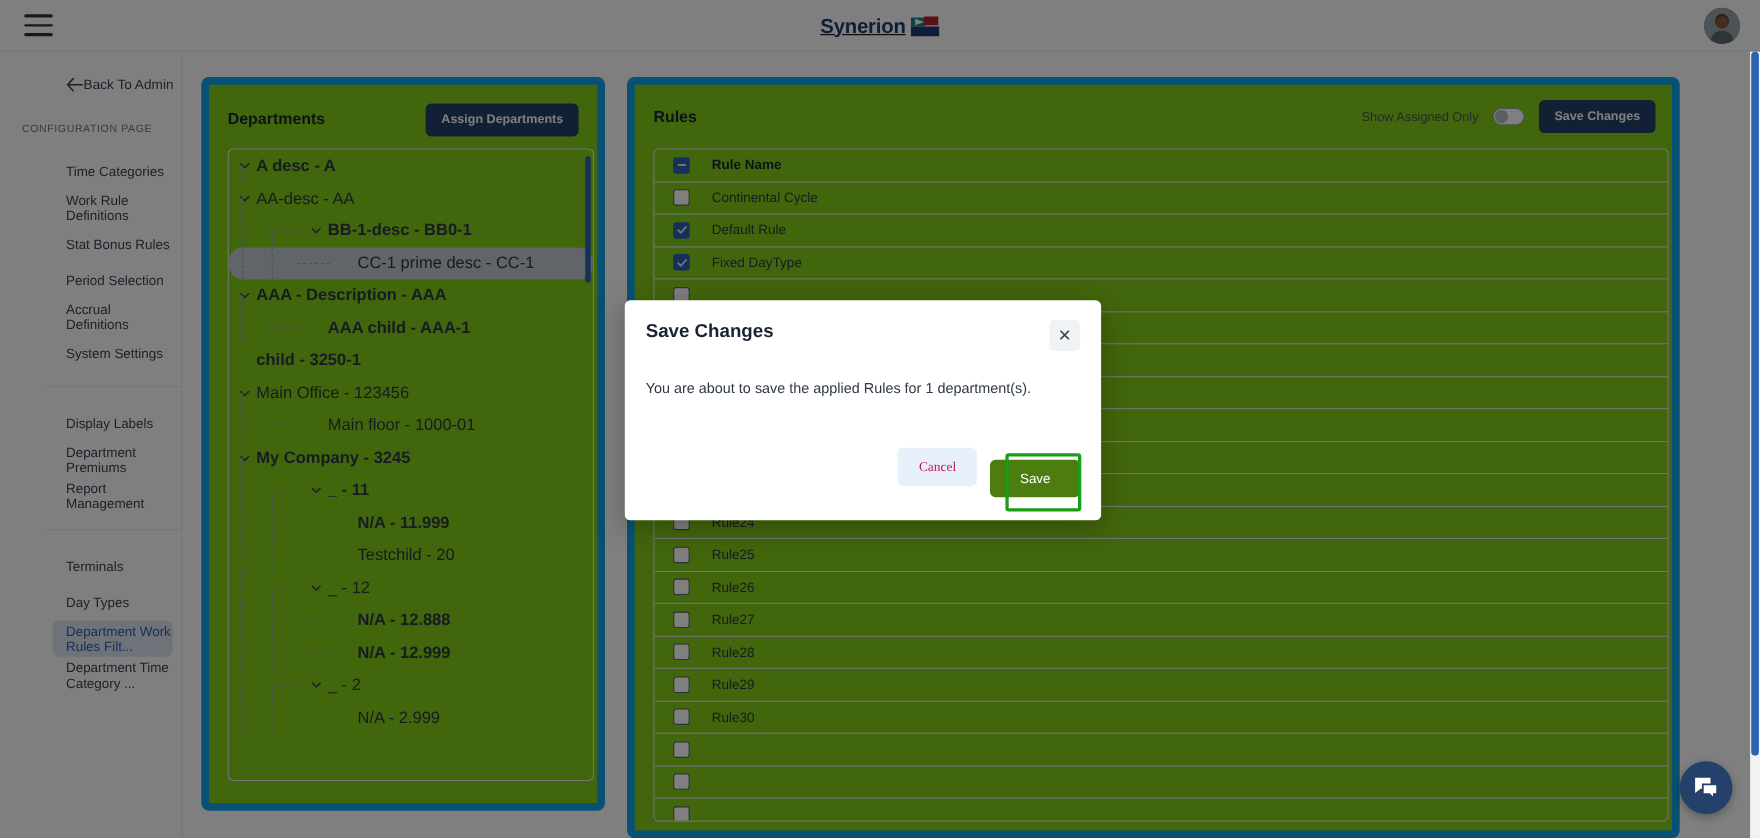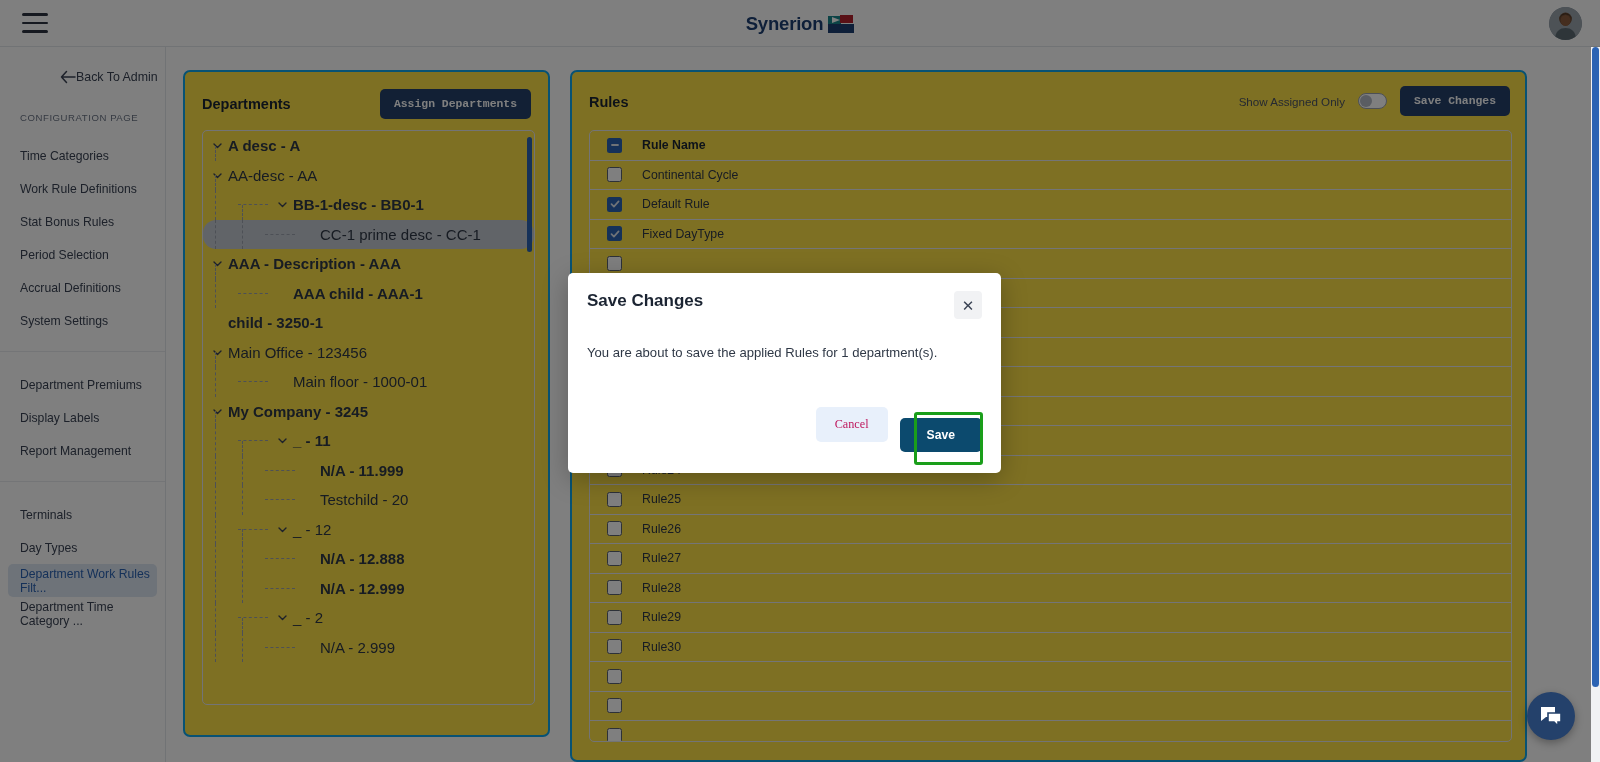--- a/index.html
+++ b/index.html
@@ -33,20 +33,21 @@
   .hamburger {
     width: 26px; height: 20px; margin-left: 22px;
     display: flex; flex-direction: column; justify-content: space-between;
     cursor: pointer;
   }
   .hamburger span { display: block; height: 2.6px; background: #2d3340; border-radius: 2px; }
   .brand {
     position: absolute; left: 0; right: 0; top: 0; height: 47px;
     display: flex; align-items: center; justify-content: center;
     pointer-events: none;
+    text-decoration: underline;
   }
   .brand-text {
     font-size: 18.5px; font-weight: bold; color: #1d3f72; letter-spacing: -0.2px;
   }
   .brand-mark { margin-left: 5px; display: block; }
   .avatar {
     position: absolute; right: 18px; top: 7px;
     width: 33px; height: 33px; border-radius: 50%;
     overflow: hidden; background: #8b98a5;
     cursor: pointer;
@@ -62,57 +63,57 @@
   .back-row {
     display: flex; align-items: center; 
     padding: 0 0 0 20px; height: 24px; cursor: pointer; margin-left: 40px;
   }
   .back-arrow { width: 16px; height: 14px; flex: none; }
   .back-label { font-size: 12.4px; color: #3a4354; }
   .nav-section-title {
     font-size: 9.6px; color: #6b7485; letter-spacing: 0.55px;
     padding: 0 0 0 20px; margin-top: 23px;
   }
-  .nav-group { padding-top: 16px; }
+  .nav-group { padding-top: 16px; margin-left: 40px; }
   .nav-group + .nav-group { border-top: 1px solid #e8eaee; margin-top: 14px; }
   .nav-item {
     height: 33px; display: flex; align-items: center;
     padding-left: 20px; font-size: 12.2px; color: #3a4354;
     cursor: pointer; margin: 0 8px 0 0; border-radius: 5px;
   }
   .nav-item.active {
     background: #dde6f2; color: #2b63b3; margin-left: 8px; padding-left: 12px;
   }
 
   
   .content {
     position: absolute; top: 47px; left: 166px;
     width: 1434px; height: 715px; background: #ffffff;
   }
 
   .card {
     position: absolute;
-    background: #fde047;
-    border: 2px solid #0ea5e9;
+    background: #84cc16;
+    border: 7px solid #0ea5e9;
     border-radius: 7px;
   }
   #departments-card { left: 17px; top: 23px; width: 367px; height: 667px; }
   #rules-card { left: 404px; top: 23px; width: 957px; height: 692px; }
 
   .card-head {
     display: flex; align-items: center; justify-content: space-between;
     padding: 17px 17px 0 17px;
   }
   .card-title { font-size: 14.5px; font-weight: bold; color: #1b2432; }
 
   .btn-primary {
     background: #24416b; color: #ffffff;
     font-size: 11.4px; font-weight: bold;
     border: none; border-radius: 5px;
-    padding: 9px 14px; cursor: pointer; font-family: Liberation Mono, monospace;
+    padding: 9px 14px; cursor: pointer;
   }
 
   
   .tree-box {
     position: absolute; left: 17px; top: 58px;
     width: 333px; height: 575px;
     border: 1px solid #e6e8ec; border-radius: 5px;
     overflow: hidden;
   }
   .tree-scroll { position: relative; width: 100%; height: 100%; }
@@ -229,21 +230,21 @@
   .modal-foot {
     position: absolute; right: 19px; bottom: 21px;
     display: flex; align-items: center; gap: 12px;
   }
   .btn-cancel {
     background: #e8f0fb; color: #be185d;
     border: none; border-radius: 5px;
     font-size: 12.2px; padding: 10px 19px; cursor: pointer; font-family: Liberation Serif, serif;
   }
   .btn-save {
-    background: #0c4a6e; color: #ffffff; font-weight: bold;
+    background: #4d7c0f; color: #ffffff; font-weight: normal;
     border: none; border-radius: 5px;
     font-size: 12.2px; padding: 10px 27px; cursor: pointer; margin-top: 21px;
   }
   .save-highlight {
     position: absolute; left: 914px; top: 412px;
     width: 69px; height: 53px;
     border: 3px solid #1a9e1a; border-radius: 3px;
     z-index: 110; pointer-events: none;
   }
 </style>
@@ -304,24 +305,24 @@
             </div>
             <div class="nav-item">
               <span>Accrual Definitions</span>
             </div>
             <div class="nav-item">
               <span>System Settings</span>
             </div>
           </div>
           <div class="nav-group">
             <div class="nav-item">
+              <span>Display Labels</span>
+            </div>
+            <div class="nav-item">
               <span>Department Premiums</span>
-            </div>
-            <div class="nav-item">
-              <span>Display Labels</span>
             </div>
             <div class="nav-item">
               <span>Report Management</span>
             </div>
           </div>
           <div class="nav-group">
             <div class="nav-item">
               <span>Terminals</span>
             </div>
             <div class="nav-item">

